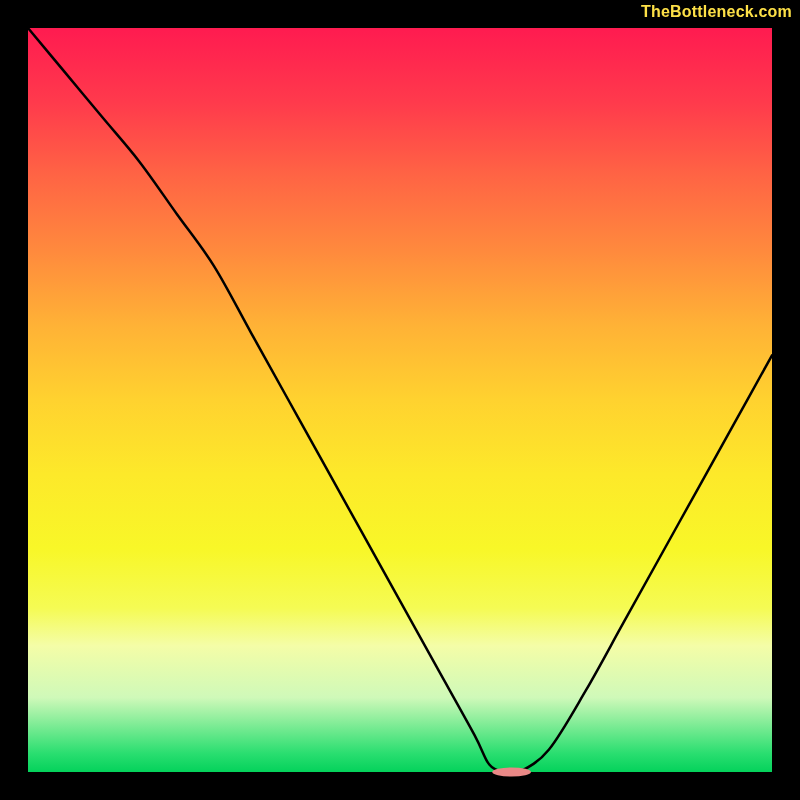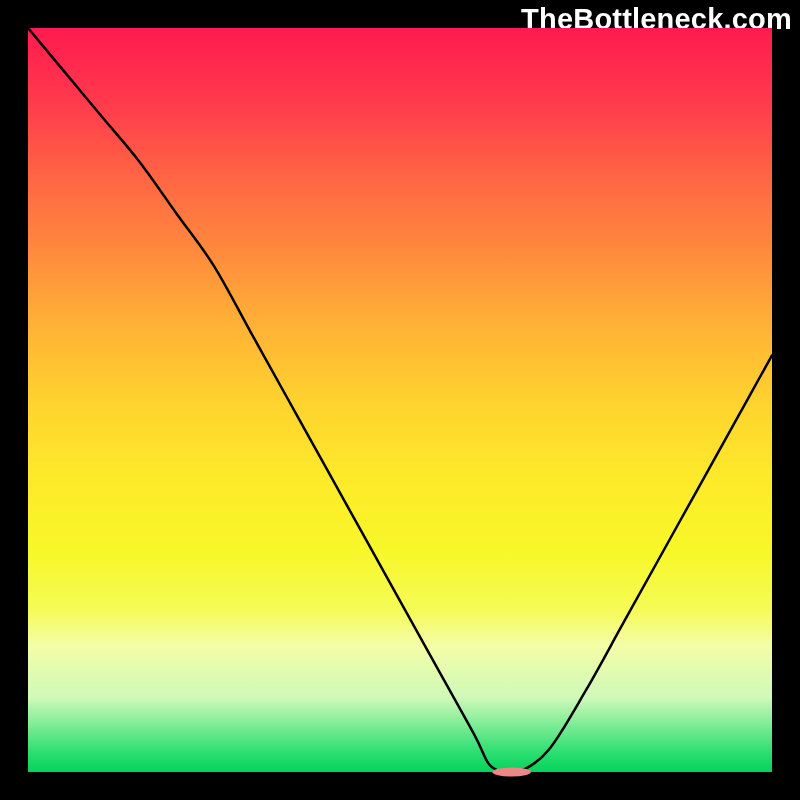--- a/index.html
+++ b/index.html
@@ -7,23 +7,23 @@
   .frame {
     position: relative;
     width: 800px;
     height: 800px;
     background: #000;
   }
   .watermark {
     position: absolute;
     top: 3px;
     right: 8px;
-    color: #ffffff;
+    color: #fde047;
     font-family: Arial, Helvetica, sans-serif;
-    font-size: 29px;
+    font-size: 16px;
     font-weight: 600;
     letter-spacing: 0.2px;
   }
   .plot {
     position: absolute;
     left: 28px;
     top: 28px;
     width: 744px;
     height: 744px;
     background: linear-gradient(to bottom,

